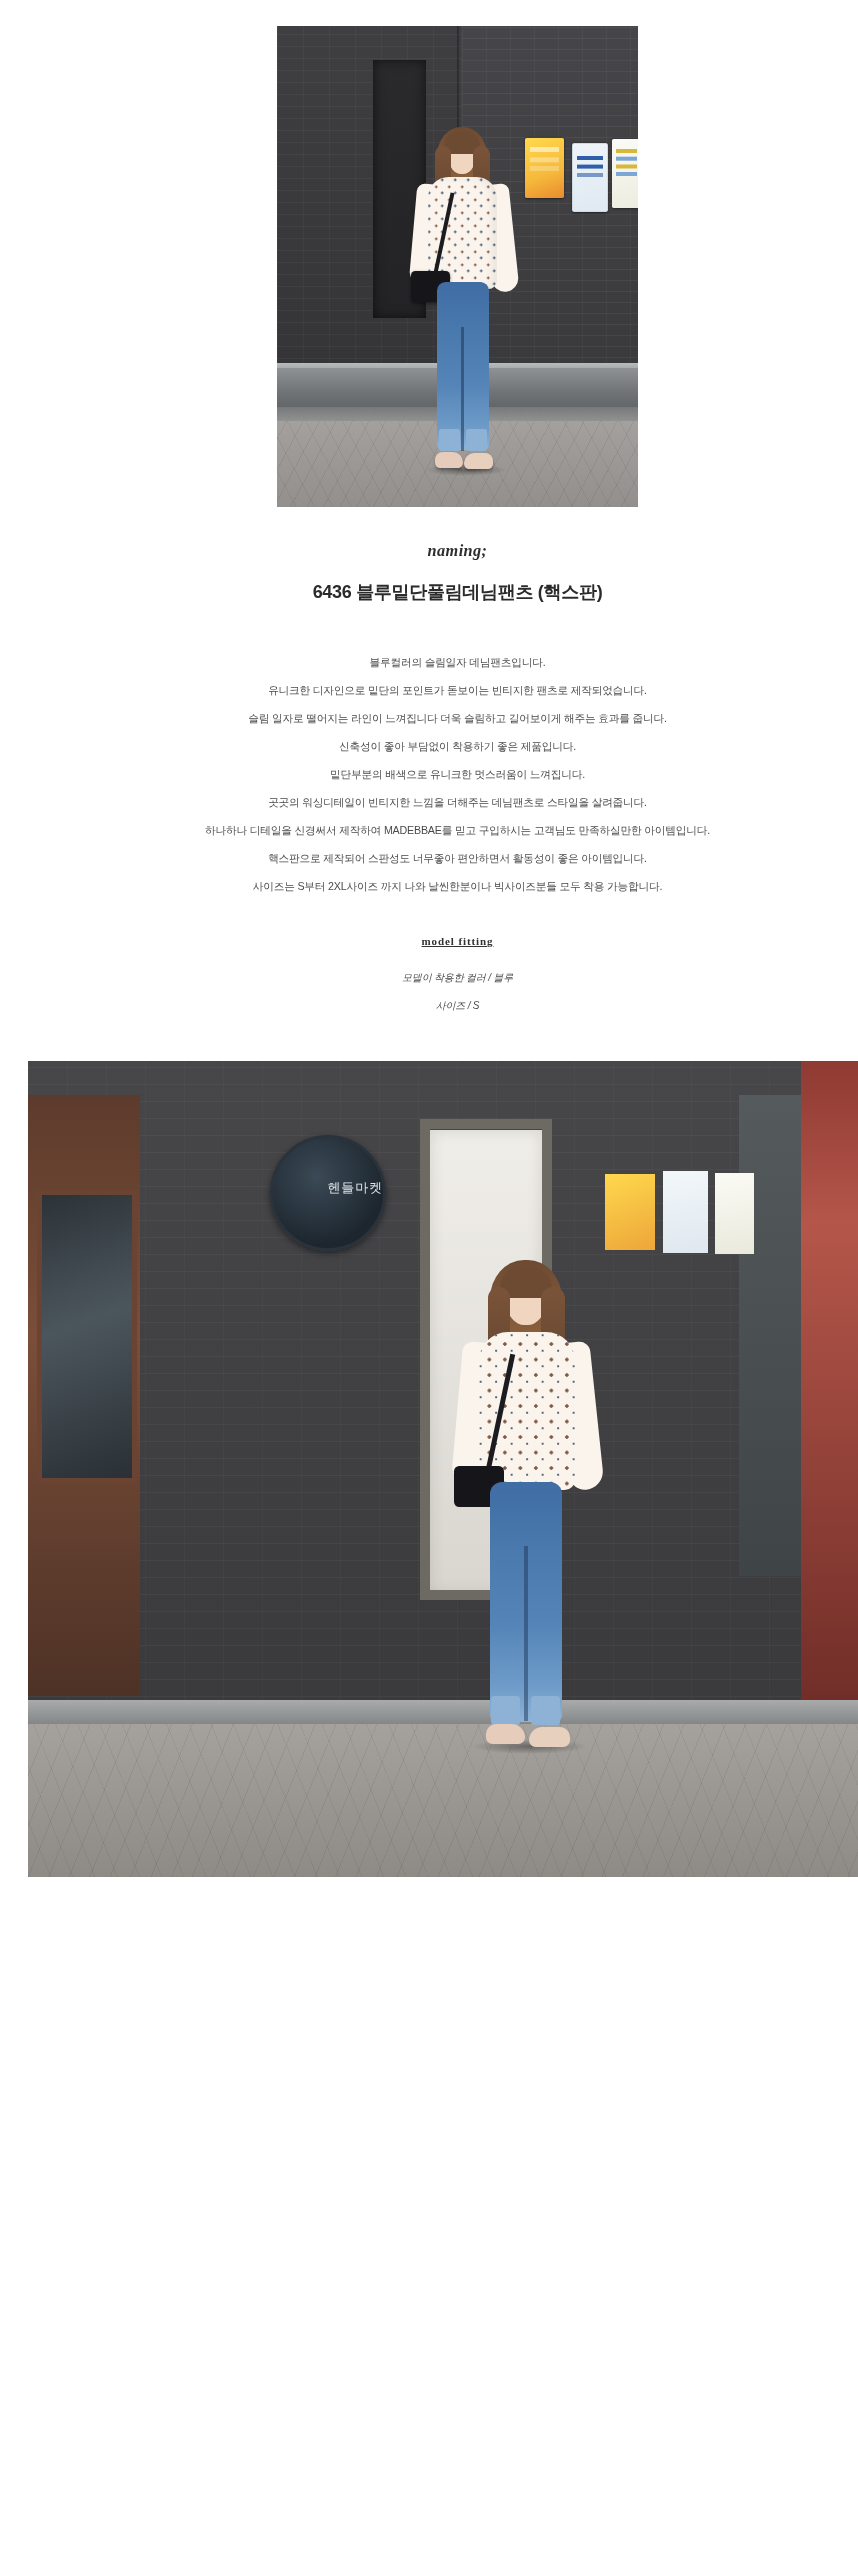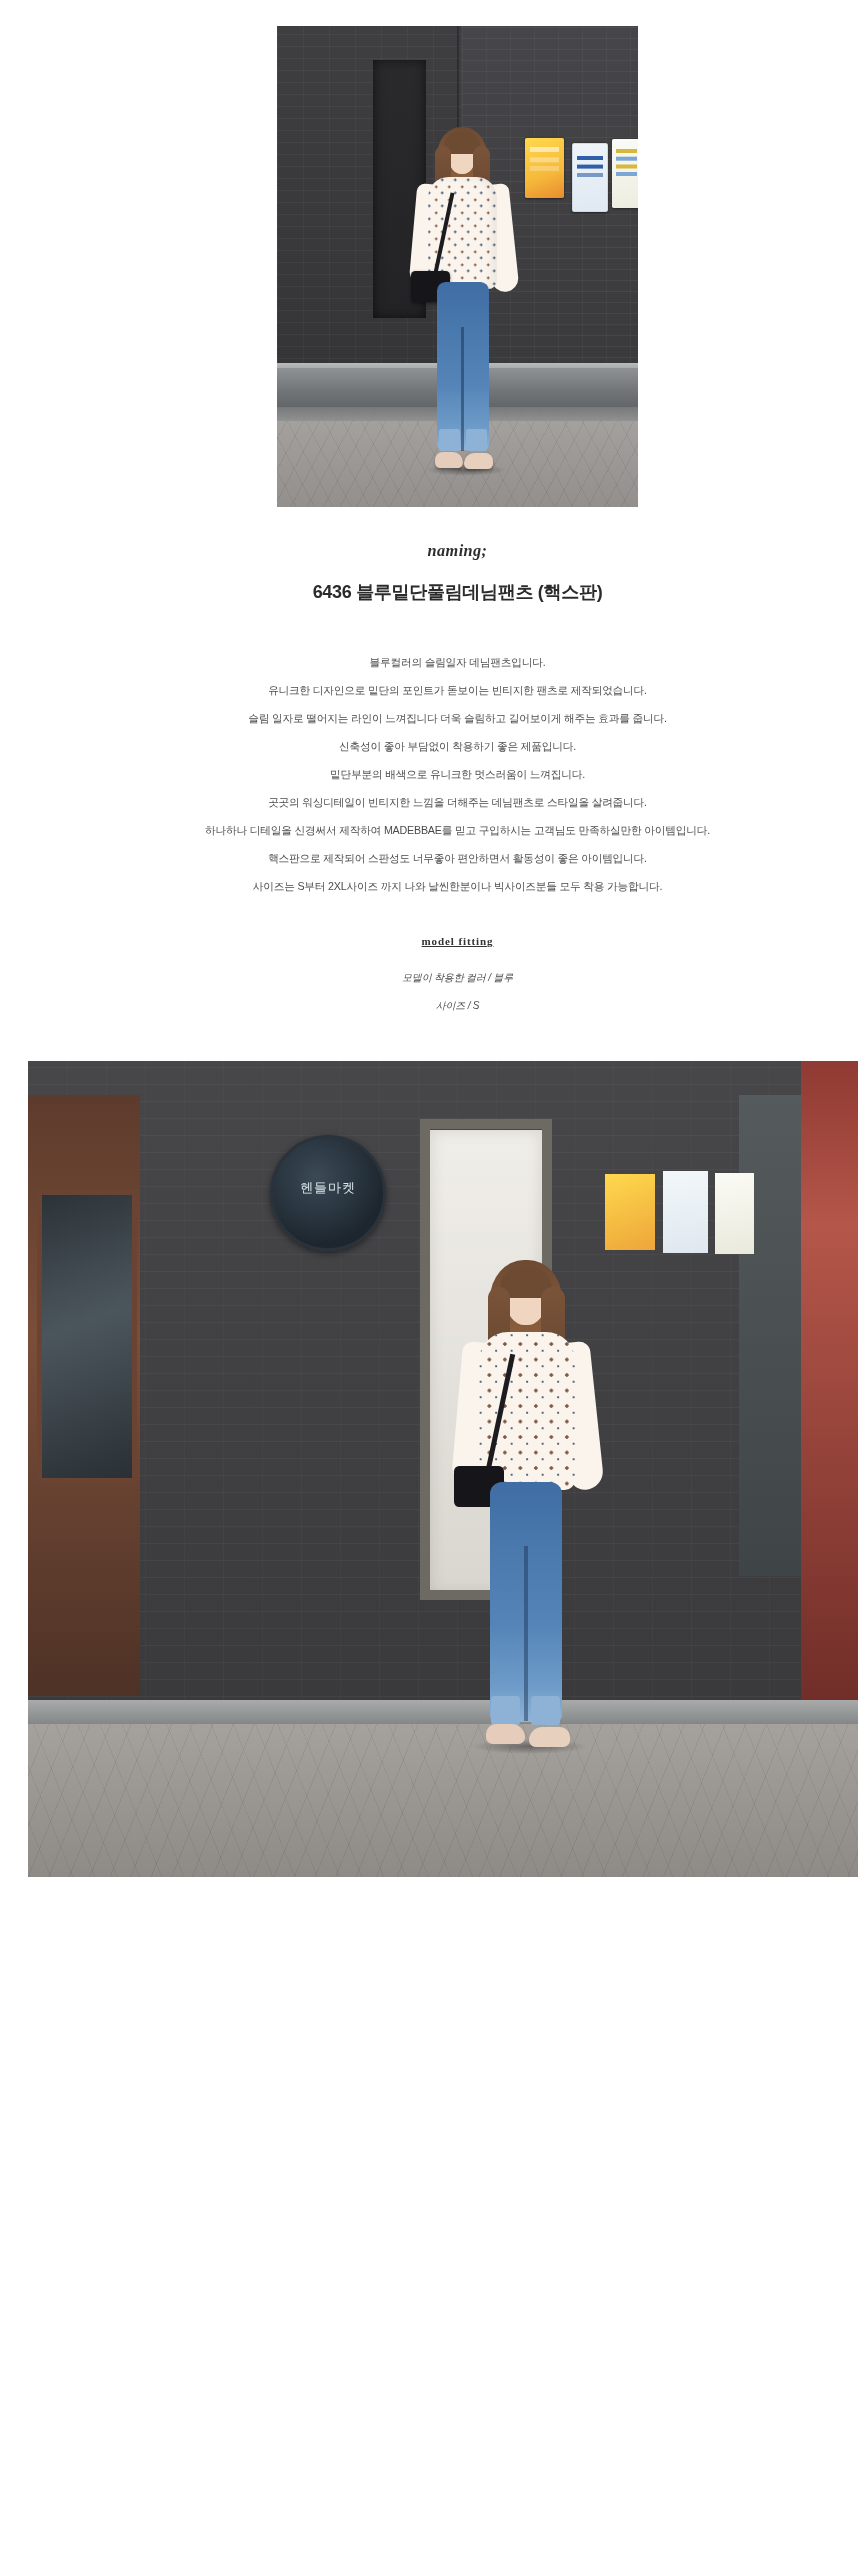--- a/index.html
+++ b/index.html
@@ -288,21 +288,21 @@
   .w-sign-circle {
     position: absolute; left: 242px; top: 74px; width: 110px; height: 110px;
     border-radius: 50%;
     background: radial-gradient(circle at 40% 35%, #3b4a57, #1d262e 70%);
     border: 3.4px solid #2a3views;
     border: 3.4px solid #2a333b;
     box-shadow: 0 2.6px 6.9px rgba(0,0,0,0.45);
   }
   .w-sign-text {
     position: absolute; left: 0; right: 0; top: 41px;
-    text-align: center; color: #dfe6ea; font-size: 13px; letter-spacing: 0.9px;
+    text-align: right; color: #dfe6ea; font-size: 13px; letter-spacing: 0.9px;
   }
   .w-door {
     position: absolute; left: 402px; top: 69px; width: 112px; height: 464px;
     background: linear-gradient(180deg,#f0eee9,#d9d6d0);
     box-shadow: inset 0 0 15.5px rgba(0,0,0,0.12);
   }
   .w-door-frame {
     position: absolute; left: 392px; top: 58px; width: 132px; height: 481px;
     border: 10.3px solid #6d6a64; box-sizing: border-box;
   }

